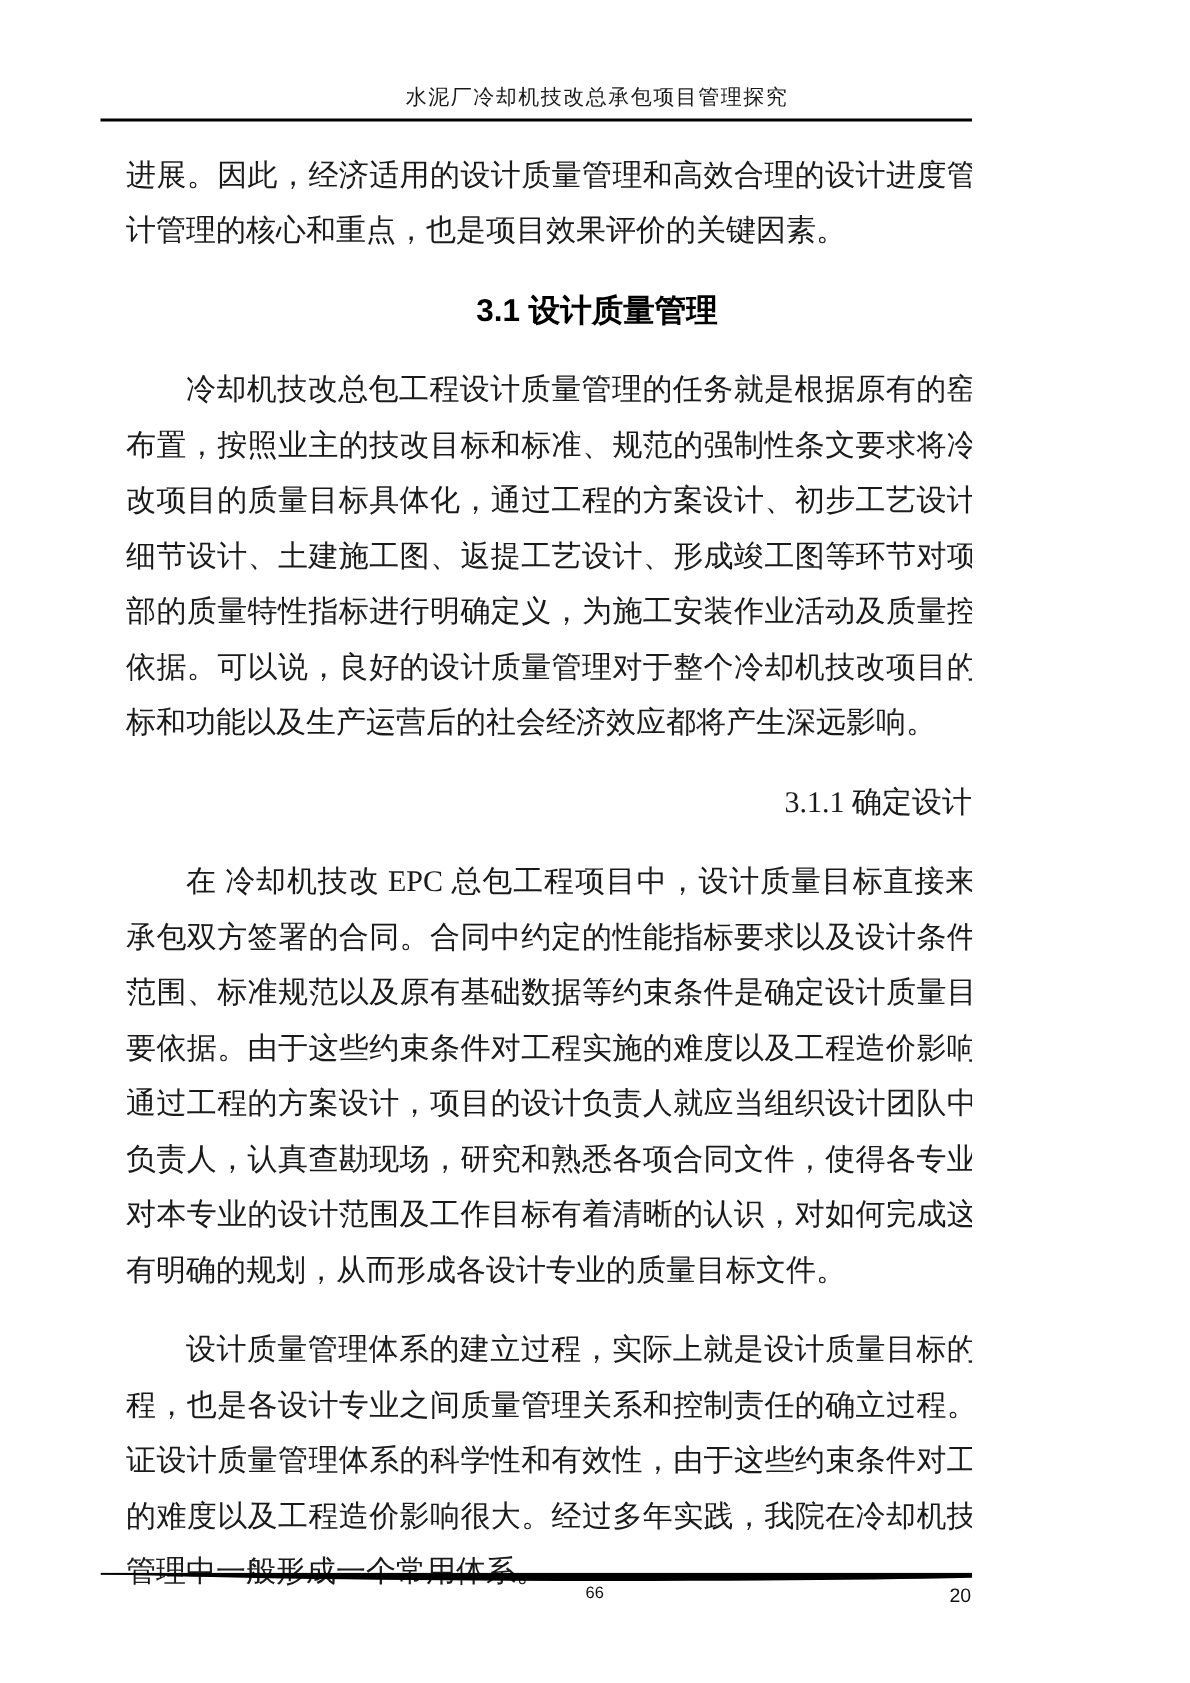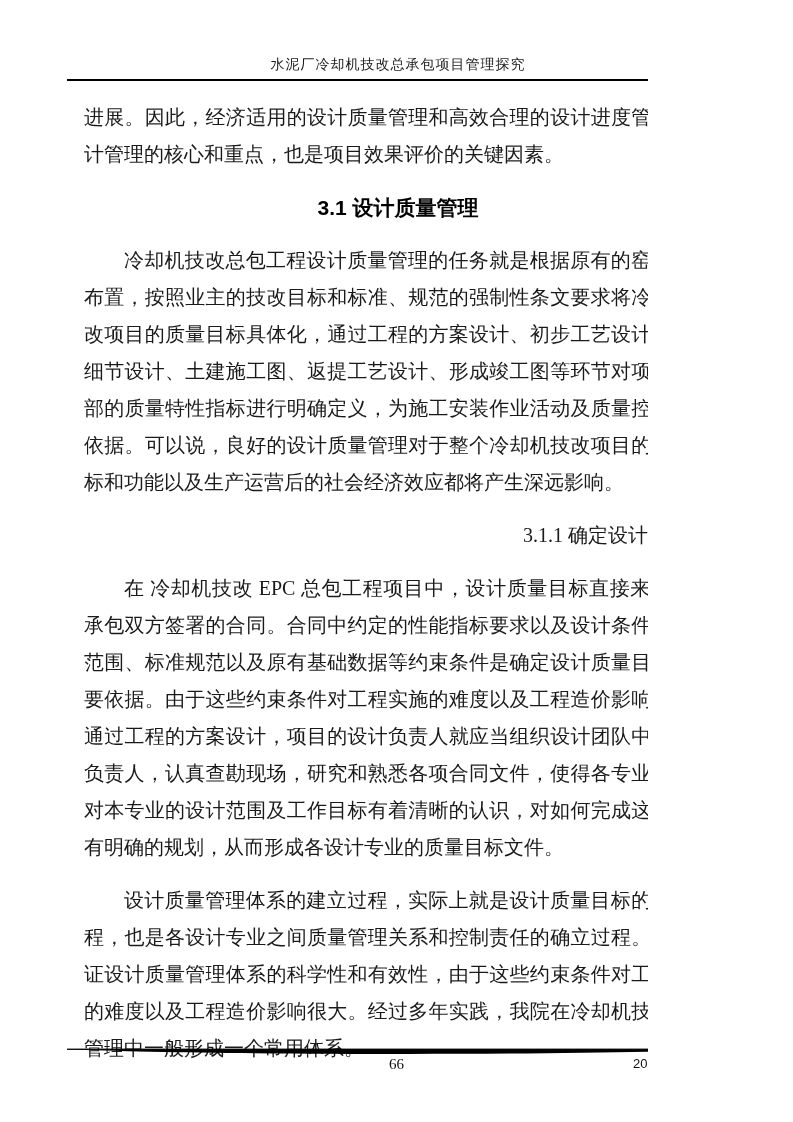--- a/index.html
+++ b/index.html
@@ -58,22 +58,22 @@
   }
   .footer-divider {
     position: absolute;
     top: 1047px; left: 67px;
     width: 662px; height: 9px;
   }
   .footer-page-num {
     position: absolute;
     top: 1056px; left: 0; width: 793px;
     text-align: center;
-    font-family: Liberation Serif, serif;
-    font-size: 15px;
+    font-family: Liberation Sans, sans-serif;
+    font-size: 11px;
     color: #111111;
   }
   .footer-issue {
     position: absolute;
     top: 1056px; left: 633px;
     font-family: "Liberation Sans", "DejaVu Sans", sans-serif;
     font-size: 13px;
     color: #111111;
   }
 </style>

